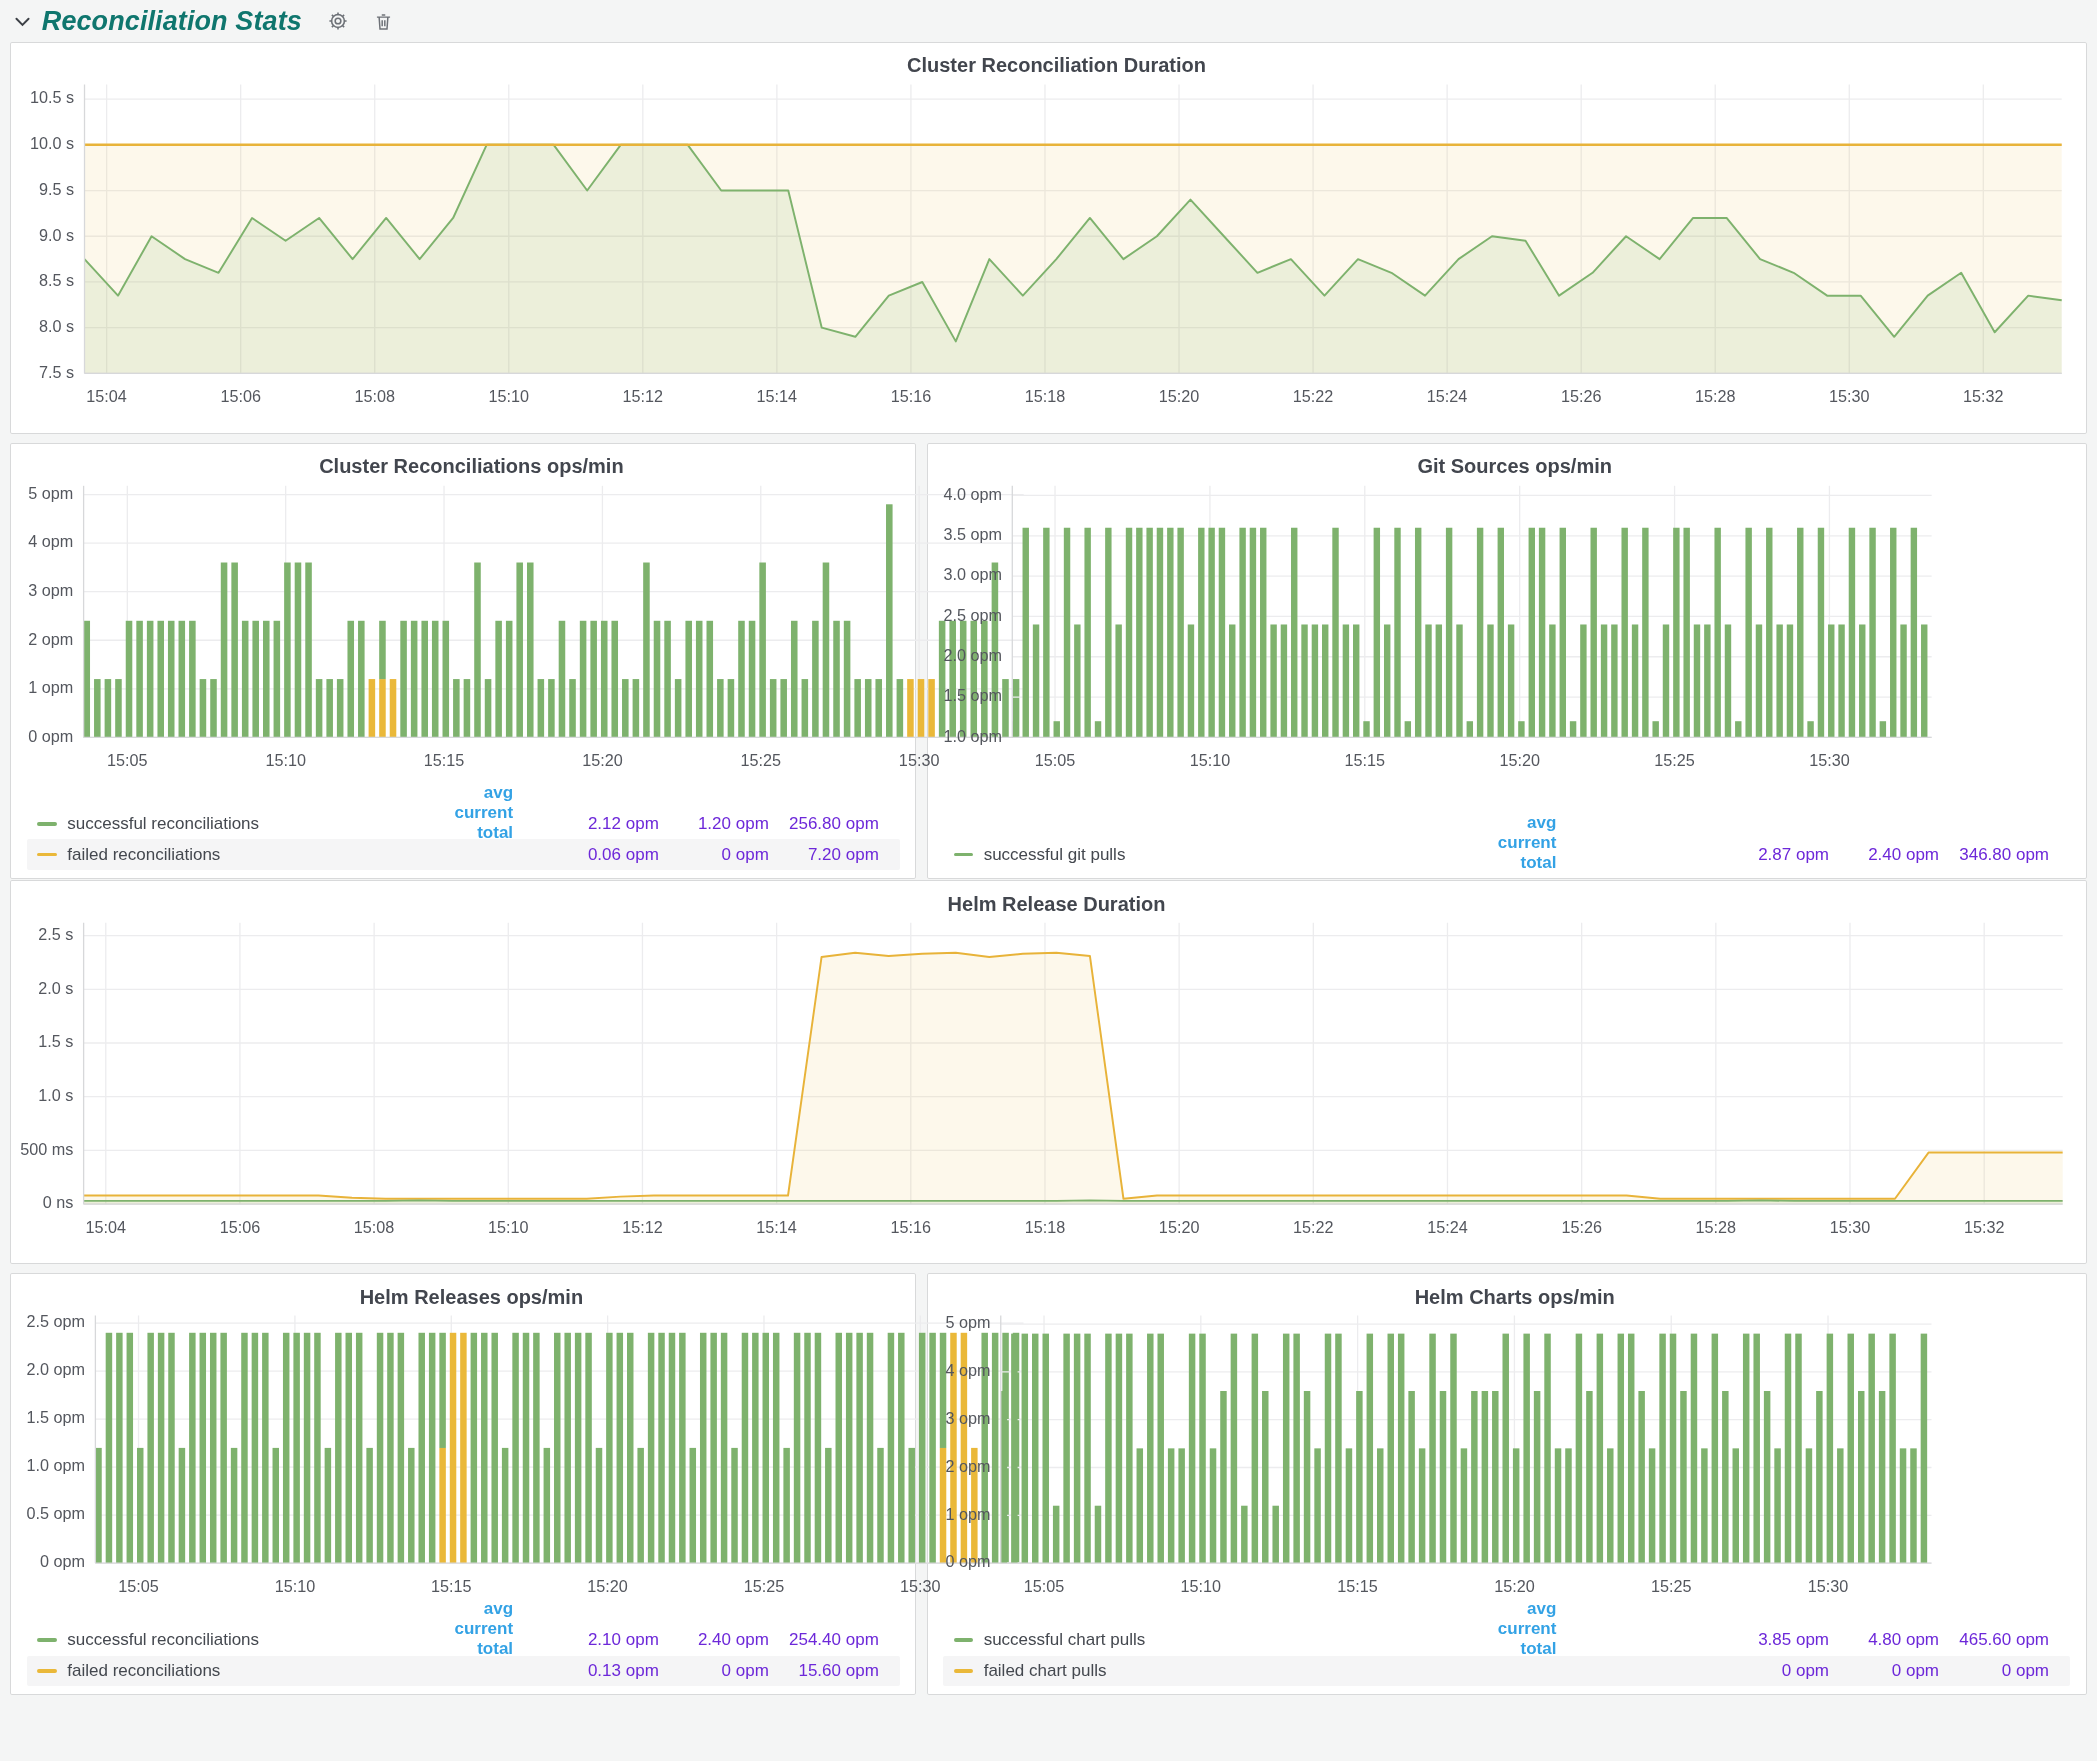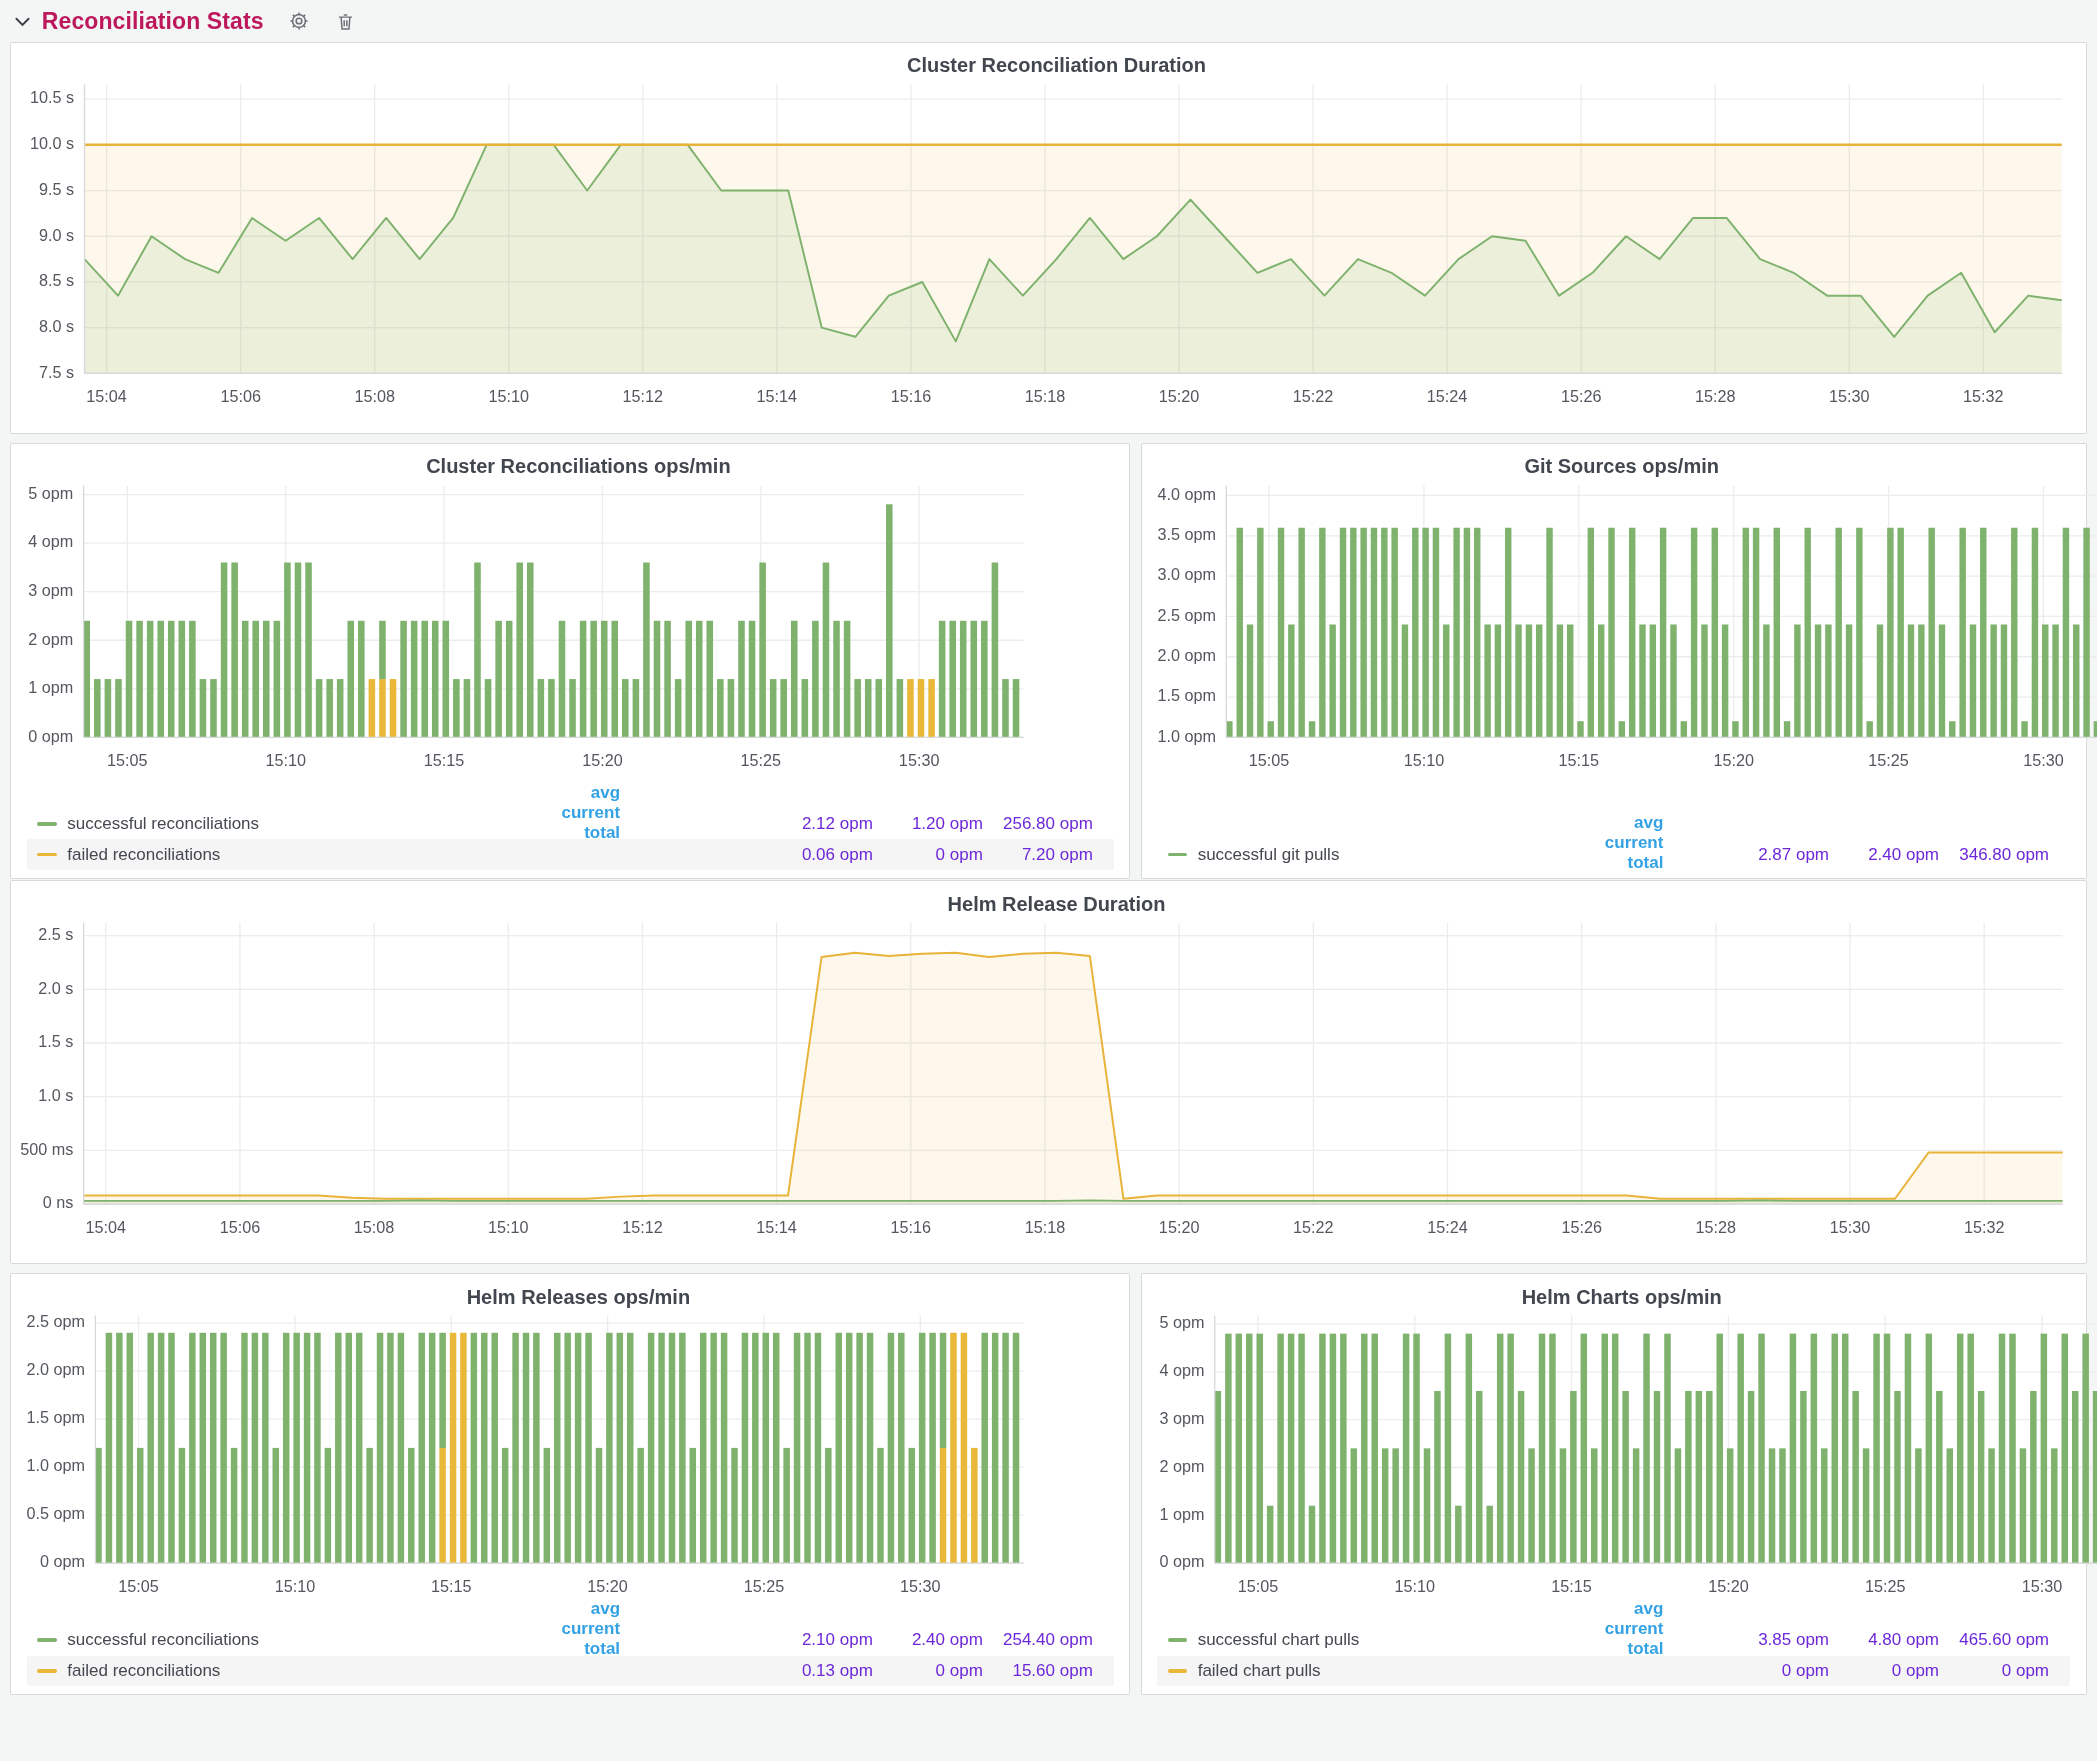--- a/index.html
+++ b/index.html
@@ -1,34 +1,34 @@
 <!DOCTYPE html>
 <html style="font-size:10.4px"><head>
 <meta charset="utf-8">
 <style>
   * { margin:0; padding:0; box-sizing:border-box; }
   html,body { width:2097px; background:#f4f5f5; font-family:"Liberation Sans","DejaVu Sans",sans-serif; color:#3f4450; }
   .page { width:2097px; height:1761px; padding:0 10.4px 6.5px 10.4px; overflow:hidden; }
 
   .section-header { height:39px; display:flex; align-items:center; gap:17px; padding:3.9px 3.9px 0 3.9px; }
   .section-header .chev { display:flex; align-items:center; cursor:pointer; }
-  .section-title { font-size:23px; font-weight:700; color:#be185d; letter-spacing:0.1px; }
+  .section-title { font-size:27px; font-weight:700; color:#0f766e; letter-spacing:0.1px;font-style:italic; }
   .hdr-icon { margin-left:7.8px; color:#6d7177; display:flex; align-items:center; cursor:pointer; }
 
   .panel { position:relative; background:#ffffff; border:0.6px solid #d8d9da; border-radius:1.9px; }
   .panel-title { position:absolute; top:11.7px; left:16px; right:0; text-align:center;
                  font-size:20px; font-weight:600; color:#42464e; z-index:3; }
   .chart-host { position:absolute; inset:0; z-index:1; }
   svg text { font-family:"Liberation Sans","DejaVu Sans",sans-serif; }
 
   .row { display:flex; gap:10.4px; }
   .panel-a { height:392px; margin-top:2.6px; }
   .row-2 { margin-top:9px; }
   .row-2 .panel { height:436px; }
-  .p-left { width:1120px; flex:none; }
+  .p-left { width:906px; flex:none; }
   .p-right { flex:1; }
   .helm-hdr { margin-top:10.4px; }
   .panel-c { height:384px; margin-top:1.3px;text-decoration:underline; }
   .row-4 { margin-top:9px; }
   .row-4 .panel { height:422px; }
 
   .legend { position:absolute; left:15.6px; right:15.6px; bottom:7.8px; z-index:4; font-size:17px; }
   .legend-head { display:flex; align-items:center; height:26px; padding:0 21px 0 10.4px;flex-direction:column; }
   .legend-head .sp { flex:1; }
   .legend-head .lh { width:110px; text-align:right; color:#33a2e5; font-weight:700; cursor:pointer; }

